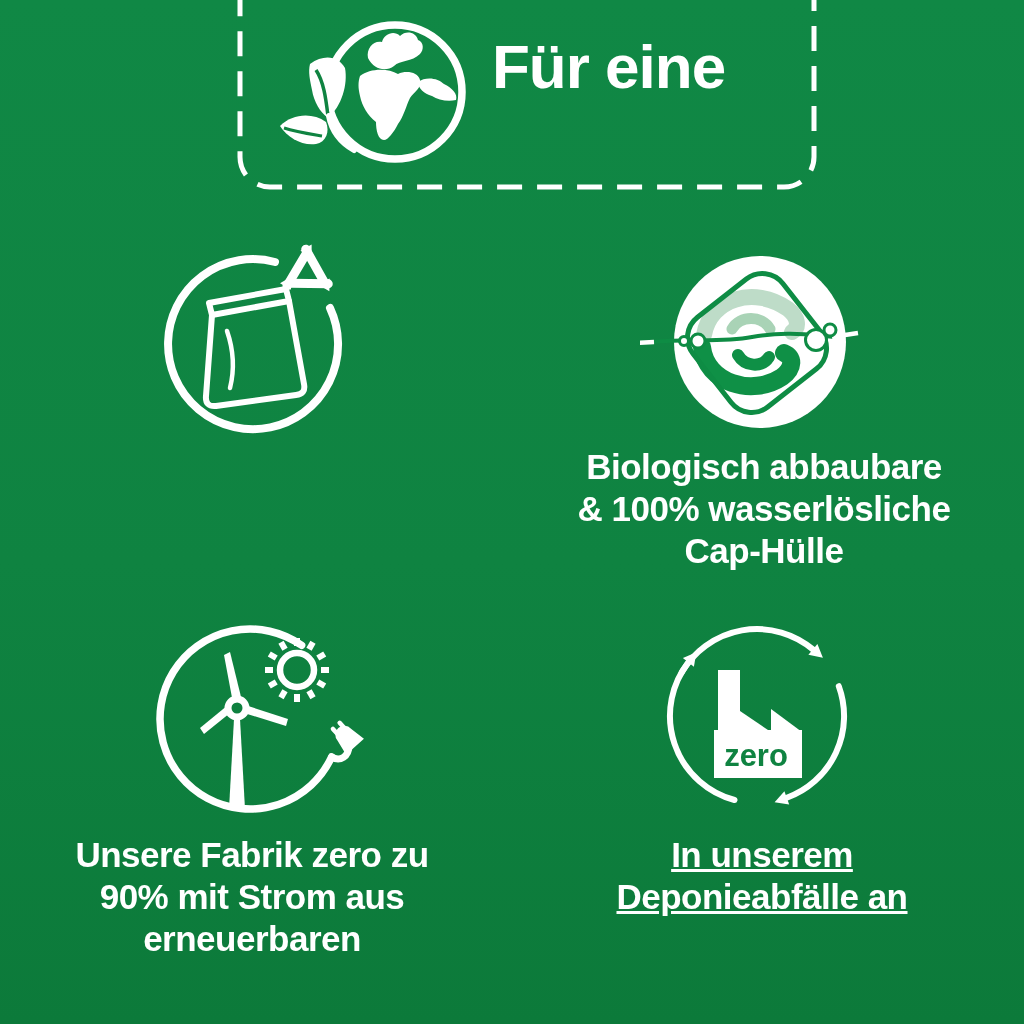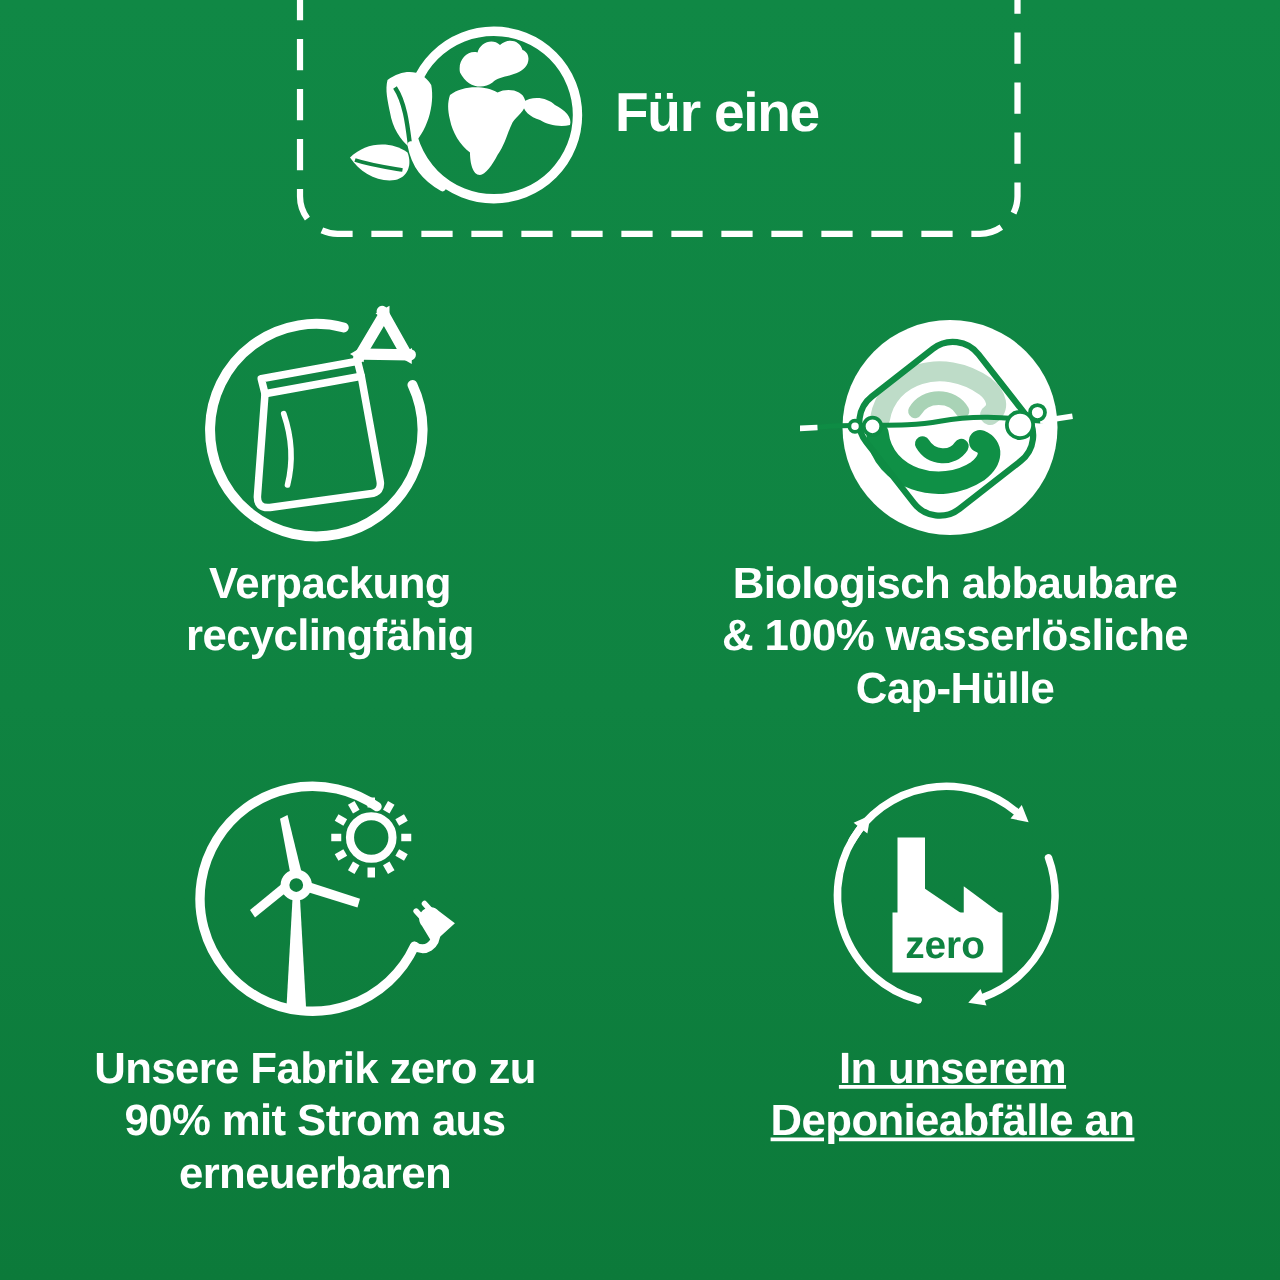--- a/index.html
+++ b/index.html
@@ -5,22 +5,22 @@
   html,body{margin:0;padding:0;background:#0F8341;}
   .canvas{
     position:relative;width:1024px;height:1024px;overflow:hidden;
     background:linear-gradient(180deg,#108845 0%,#0F8341 55%,#0C7A3A 100%);
     font-family:"Liberation Sans",sans-serif;
   }
   .abs{position:absolute;}
   .dash-border{left:237px;top:-46px;}
   .globe{left:272px;top:10px;}
   .header-text{
-    left:492px;top:64px;color:#FFFFFF;font-weight:700;
-    font-size:44px;line-height:54px;letter-spacing:-1px;white-space:nowrap;
+    left:492px;top:40px;color:#FFFFFF;font-weight:700;
+    font-size:62px;line-height:54px;letter-spacing:-1px;white-space:nowrap;
   }
   .icon-packaging{left:150px;top:240px;}
   .icon-cap{left:640px;top:233px;}
   .icon-energy{left:148px;top:612px;}
   .icon-factory{left:655px;top:616px;}
   .caption{
     position:absolute;width:480px;color:#FFFFFF;font-weight:700;
     font-size:35px;line-height:42px;text-align:center;letter-spacing:-0.5px;
   }
   .caption-1{left:24px;top:446px;}
@@ -155,24 +155,20 @@
     </g>
     <g fill="#FFFFFF">
       <rect x="63" y="54" width="22" height="62"></rect>
       <rect x="59" y="114" width="88" height="48"></rect>
       <polygon points="85,95 85,116 116,116"></polygon>
       <polygon points="116,93 116,116 147,116"></polygon>
     </g>
     <text x="101" y="150" text-anchor="middle" font-size="31" font-weight="bold" font-family="Liberation Sans, sans-serif" fill="#0F8341">zero</text>
   </svg>
 
-  <div class="caption caption-1">
-    <div>Verpackung</div>
-    <div>recyclingfähig</div>
-  </div>
 
   <div class="caption caption-2">
     <div>Biologisch abbaubare</div>
     <div>&amp; 100% wasserlösliche</div>
     <div>Cap-Hülle</div>
   </div>
 
   <div class="caption caption-3">
     <div>Unsere Fabrik zero zu</div>
     <div>90% mit Strom aus</div>

